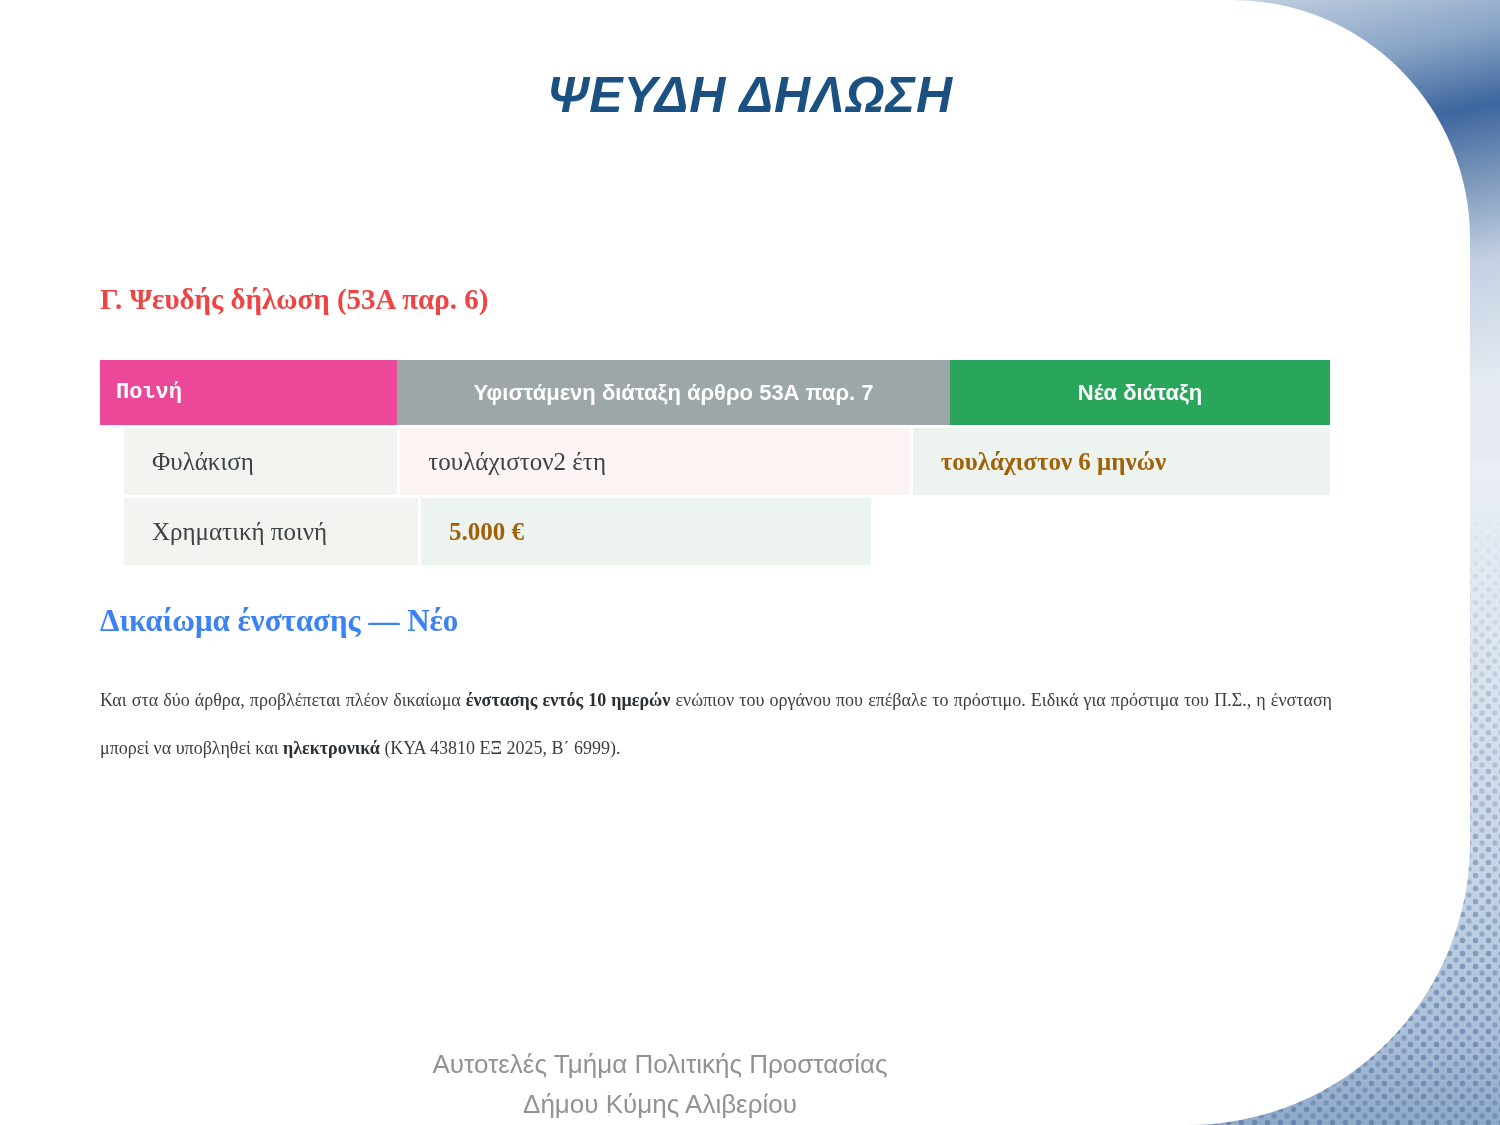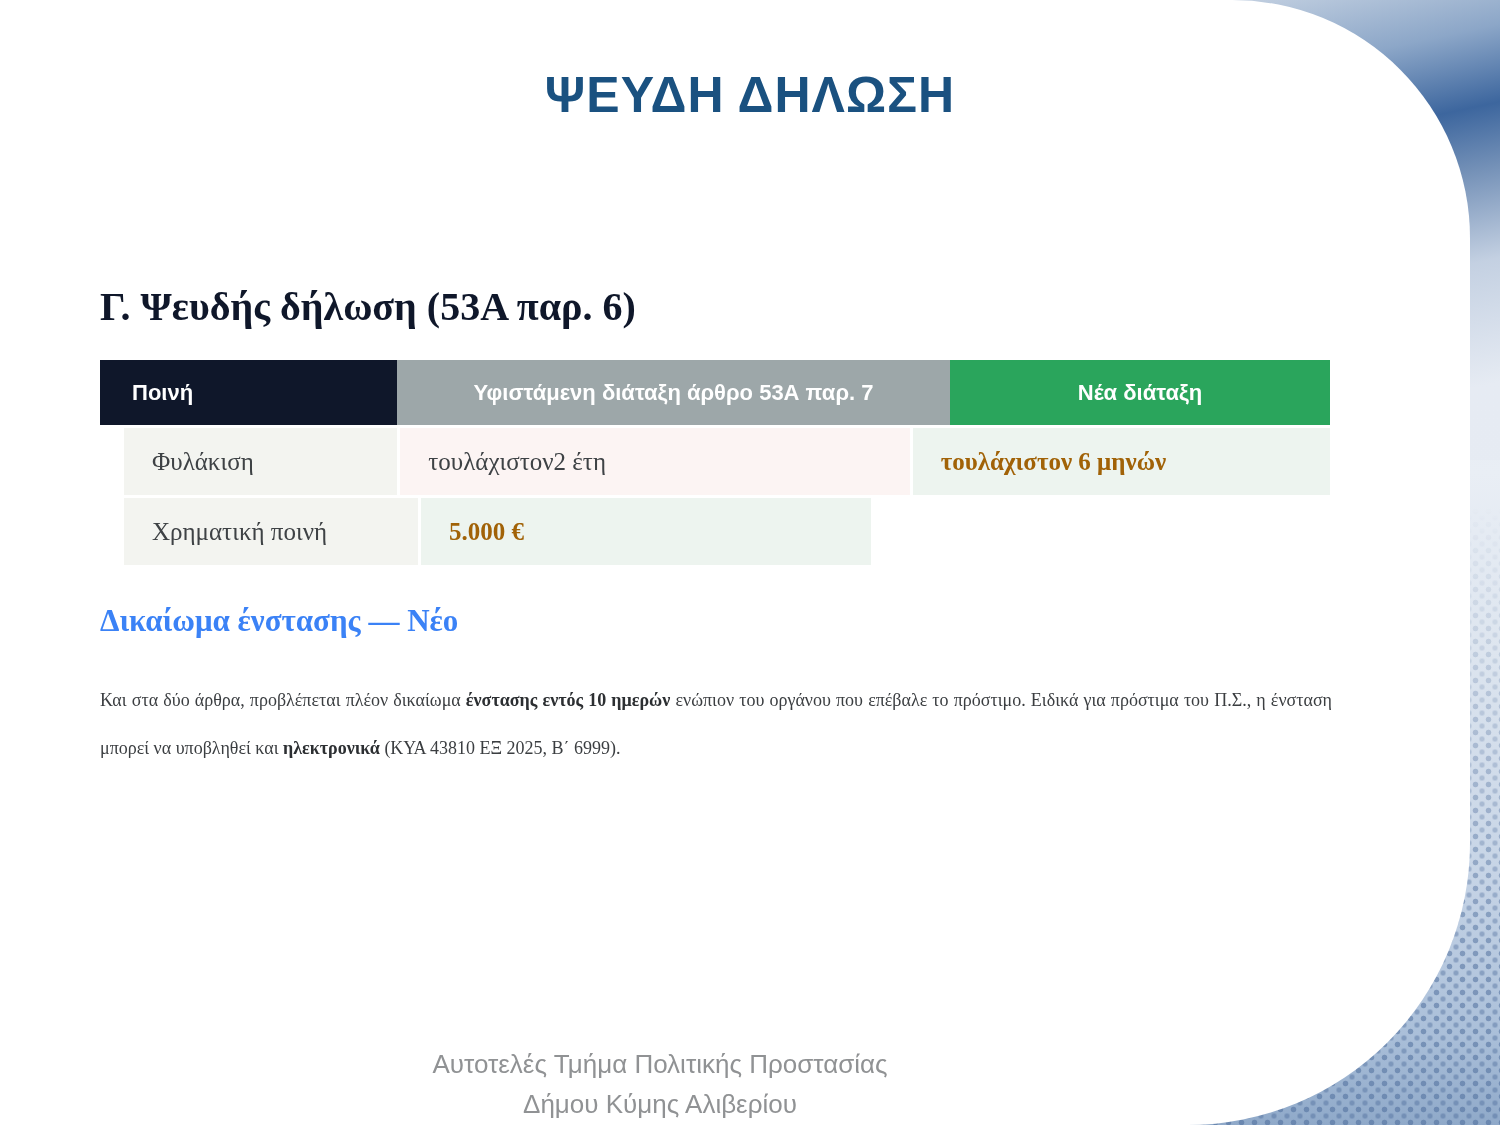--- a/index.html
+++ b/index.html
@@ -26,31 +26,31 @@
     background-position:0 0,6.5px 6.5px;
     -webkit-mask-image:linear-gradient(180deg,transparent 0%,rgba(0,0,0,.55) 35%,#000 75%);
     mask-image:linear-gradient(180deg,transparent 0%,rgba(0,0,0,.55) 35%,#000 75%);
   }
 
   
   .panel{position:absolute;top:0;left:0;width:1470px;height:1125px;
     background:#ffffff;border-radius:0 238px 282px 0;}
 
   .slide-title{position:absolute;top:66px;left:0;width:1500px;text-align:center;
-    font-size:50px;font-weight:bold;letter-spacing:1px;color:#1a5180;}
+    font-size:50px;font-weight:bold;letter-spacing:1px;color:#1a5180;font-style:italic;}
 
   .section-heading{position:absolute;top:283px;left:100px;
-    font-family:"Liberation Serif",serif;font-weight:bold;font-size:40px;color:#0f172a;}
+    font-family:"Liberation Serif",serif;font-weight:bold;font-size:29px;color:#ef4444;}
 
   
   .doc-table{position:absolute;top:360px;left:100px;width:1230px;font-size:24px;}
   .thead{display:flex;}
   .th{height:65px;display:flex;align-items:center;justify-content:center;
     color:#fff;font-weight:bold;font-size:22px;font-family:"Liberation Sans",sans-serif;}
-  .th.c1{width:297px;justify-content:flex-start;padding-left:32px;box-sizing:border-box;background:#0f172a;}
+  .th.c1{width:297px;justify-content:flex-start;padding-left:16px;box-sizing:border-box;background:#ec4899;font-family:Liberation Mono, monospace;}
   .th.c2{width:553px;background:#9da7a9;}
   .th.c3{width:380px;background:#2aa55c;}
   .tbody{display:flex;flex-direction:column;gap:3px;margin-top:3px;}
   .tr{display:flex;gap:3px;padding-left:24px;}
   .td{height:67px;display:flex;align-items:center;box-sizing:border-box;
     font-family:"Liberation Serif",serif;color:#3e4245;padding-left:28px;font-size:25px;}
   .td.c1{width:294px;background:#f3f4f0;}
   .td.c2{width:550px;background:#fcf4f3;}
   .td.c3{width:450px;background:#edf4ef;font-weight:bold;color:#a16207;}
 

